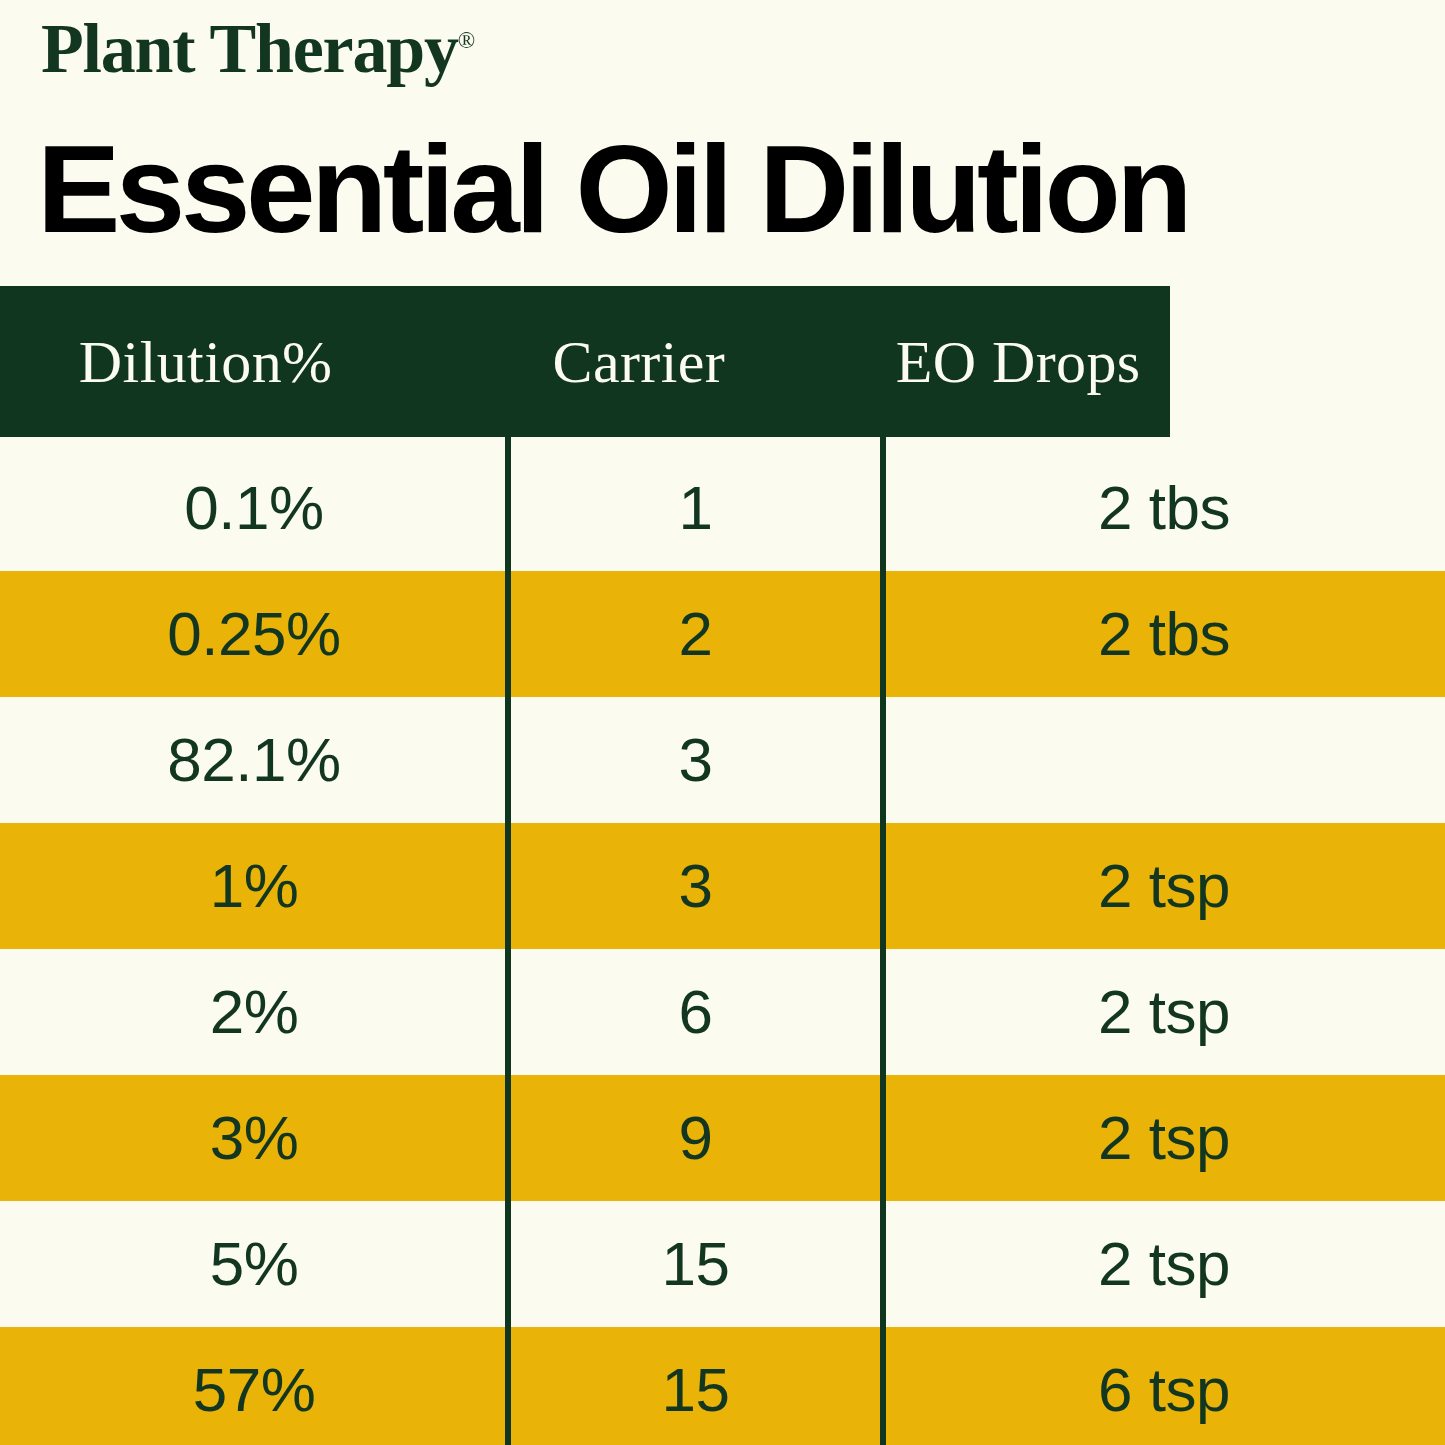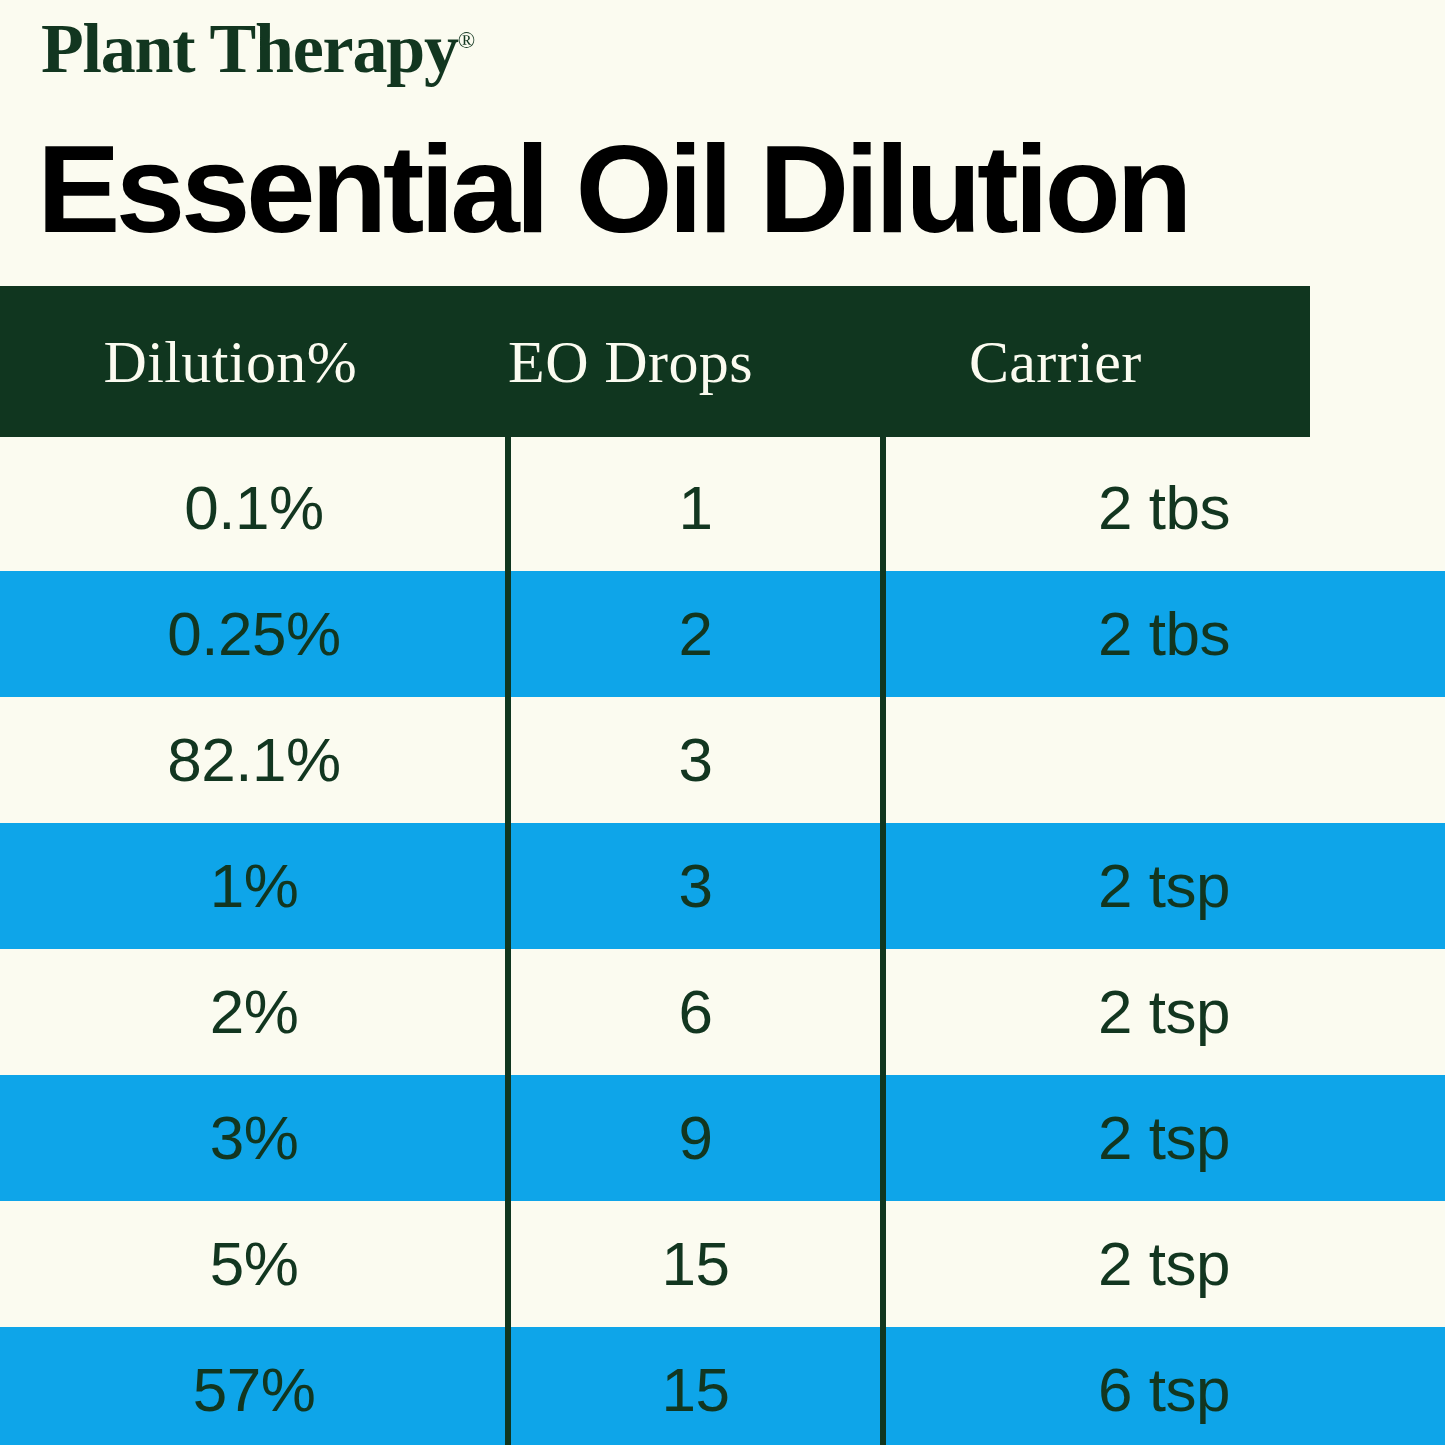--- a/index.html
+++ b/index.html
@@ -70,24 +70,25 @@
     position: absolute;
     left: 0;
     top: 286px;
     width: 1445px;
     height: 1159px;
   }
 
   .thead {
     position: relative;
     display: flex;
-    width: 1310px;
+    width: 1170px;
     height: 151px;
     background: #10361f;
     box-sizing: border-box;
+    justify-content: flex-end;
   }
   .th {
     display: flex;
     align-items: center;
     justify-content: center;
     font-family: "Liberation Serif", "DejaVu Serif", serif;
     font-weight: normal;
     font-size: 60px;
     line-height: 1;
     letter-spacing: 0.4px;
@@ -102,21 +103,21 @@
     margin-top: 8px;
   }
 
   .row {
     display: flex;
     width: 1445px;
     height: 126px;
     box-sizing: border-box;
   }
   .row.alt {
-    background: #0ea5e9;
+    background: #eab308;
   }
   .row.plain {
     background: #fbfbf0;
   }
 
   .cell {
     display: flex;
     align-items: center;
     justify-content: center;
     font-family: "Liberation Sans", "DejaVu Sans", sans-serif;
@@ -153,22 +154,22 @@
 
   <div id="masthead">
     <div id="brand"><span>Plant Therapy</span><span class="reg">®</span></div>
     <div id="headline">Essential Oil Dilution</div>
   </div>
 
   <div id="table">
 
     <div class="thead">
       <div class="th c0">Dilution%</div>
+      <div class="th c2">Carrier</div>
       <div class="th c1">EO Drops</div>
-      <div class="th c2">Carrier</div>
     </div>
 
     <div class="tbody">
 
       <div class="row plain">
         <div class="cell c0">0.1%</div>
         <div class="cell c1">1</div>
         <div class="cell c2">2 tbs</div>
       </div>
 

